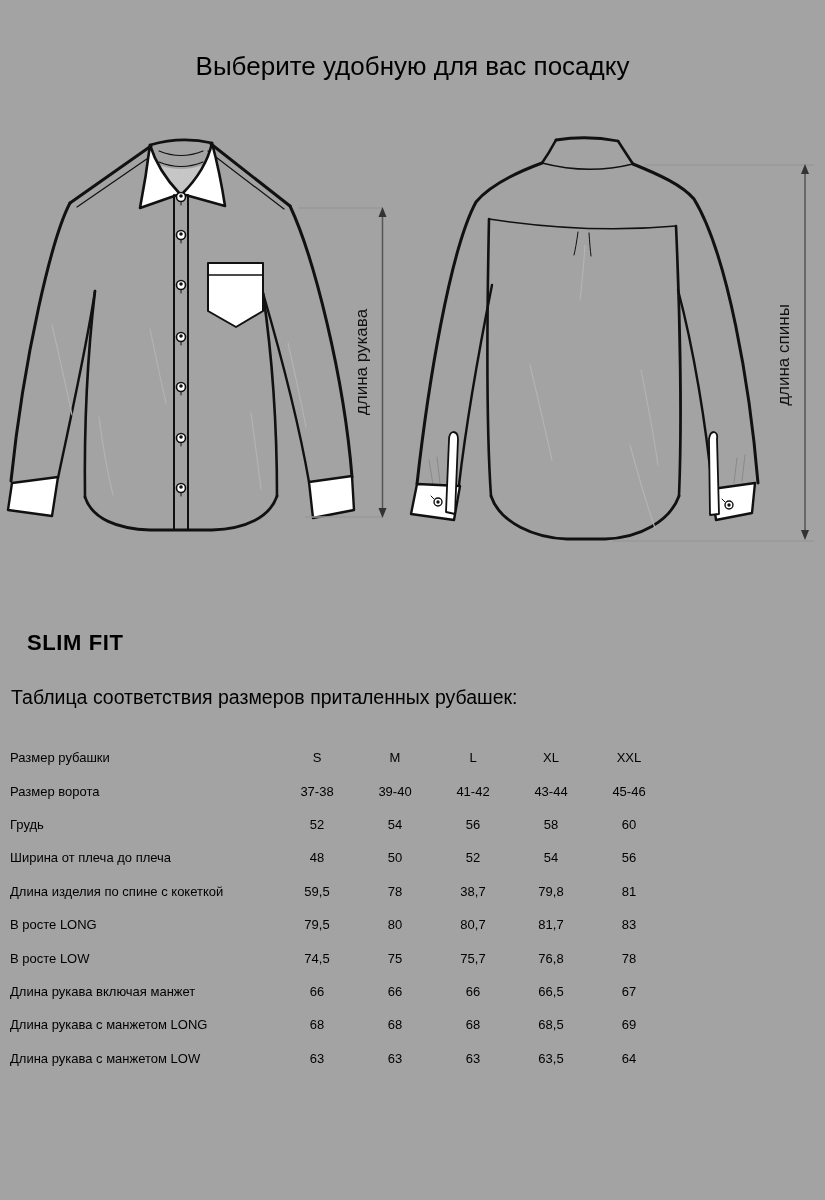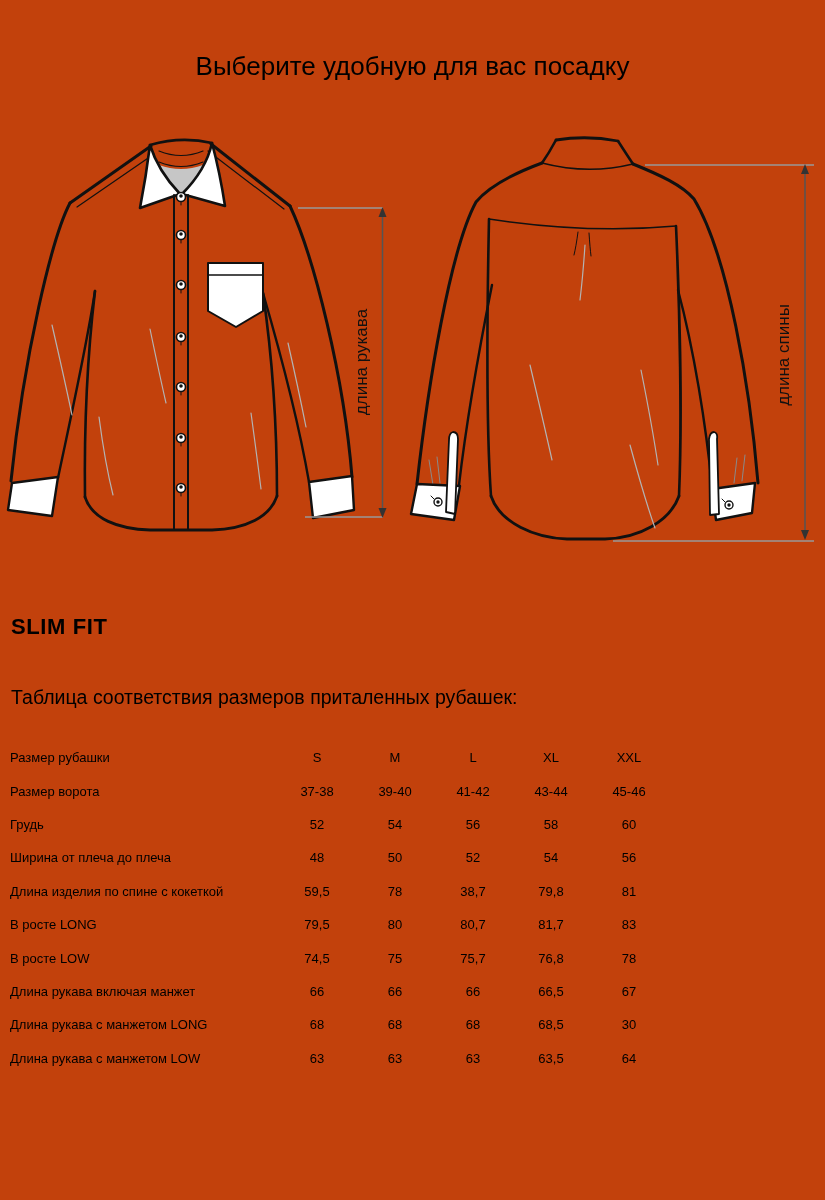--- a/index.html
+++ b/index.html
@@ -6,21 +6,21 @@
     --ink:#111111;
     --collar:#c6c6c6;
     --fold:#b3b3b3;
     --measure:#999999;
     --measure-dark:#555555;
   }
   html,body{margin:0;padding:0;background:#fff;}
   .page{
     position:relative;
     width:825px;height:1200px;
-    background:#c2410c;
+    background:#a3a3a3;
     font-family:"Liberation Sans", sans-serif;
     color:#000;
     overflow:hidden;
   }
   .title{
     position:absolute;top:50px;left:0;right:0;
     margin:0;
     text-align:center;
     font-size:26px;font-weight:400;line-height:32px;
     color:#000;
@@ -28,21 +28,21 @@
   .diagram{
     position:absolute;top:115px;left:0;
   }
   .measure-label{
     font-family:"Liberation Sans", sans-serif;
     font-size:17px;
     fill:#111;
   }
   .slim-fit{
     position:absolute;left:11px;top:614px;
-    margin:0;
+    margin:16px;
     font-size:22px;font-weight:900;letter-spacing:0.6px;
     color:#000;
   }
   .subtitle{
     position:absolute;left:11px;top:686px;
     margin:0;
     font-size:19.5px;font-weight:400;
     color:#000;
     text-align:right;
   }
@@ -287,21 +287,21 @@
           <td class="cell">66</td>
           <td class="cell">66,5</td>
           <td class="cell">67</td>
         </tr>
         <tr>
           <td class="row-label">Длина рукава с манжетом LONG</td>
           <td class="cell">68</td>
           <td class="cell">68</td>
           <td class="cell">68</td>
           <td class="cell">68,5</td>
-          <td class="cell">30</td>
+          <td class="cell">69</td>
         </tr>
         <tr>
           <td class="row-label">Длина рукава с манжетом LOW</td>
           <td class="cell">63</td>
           <td class="cell">63</td>
           <td class="cell">63</td>
           <td class="cell">63,5</td>
           <td class="cell">64</td>
         </tr>
       </tbody>

